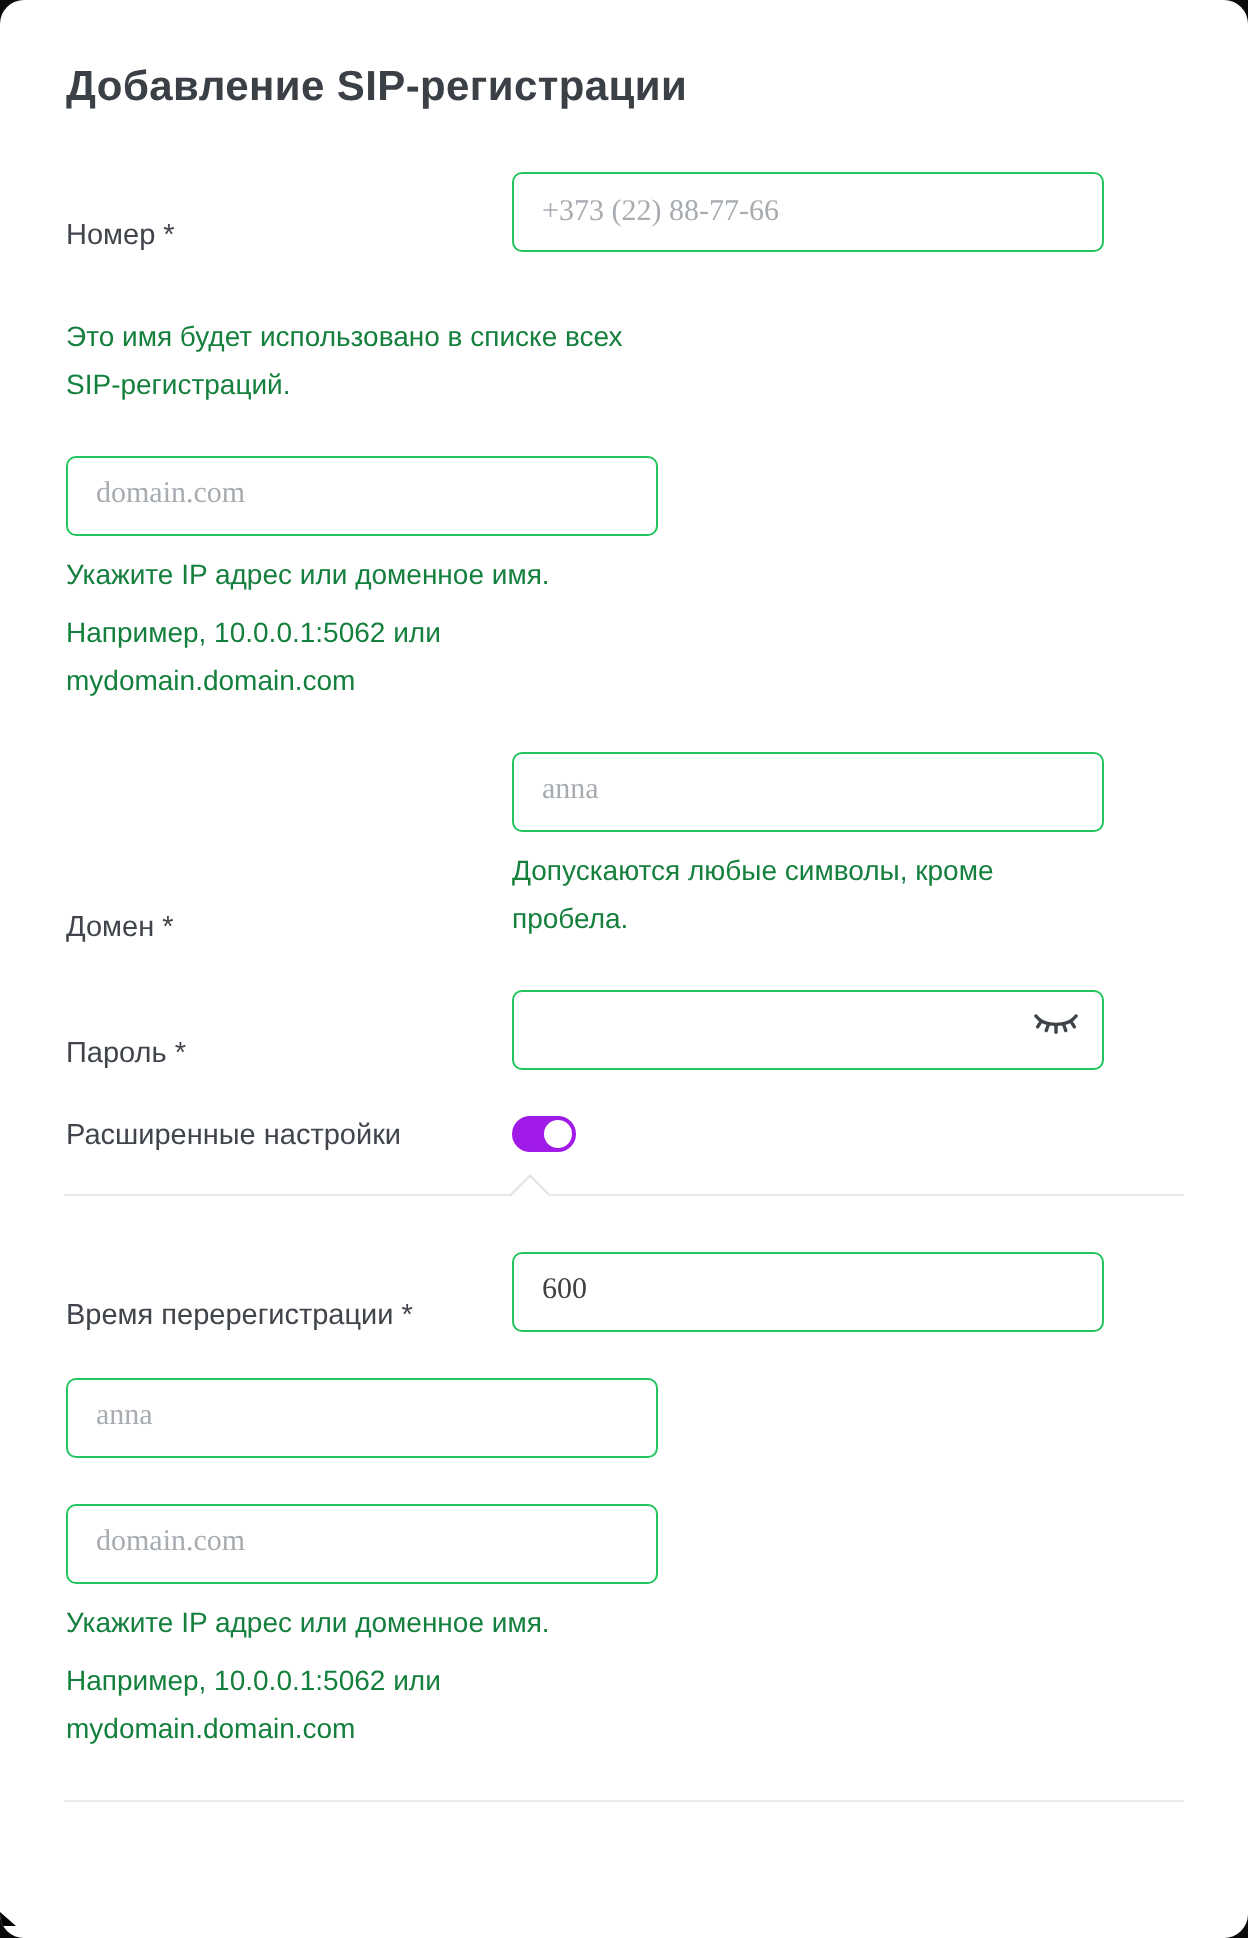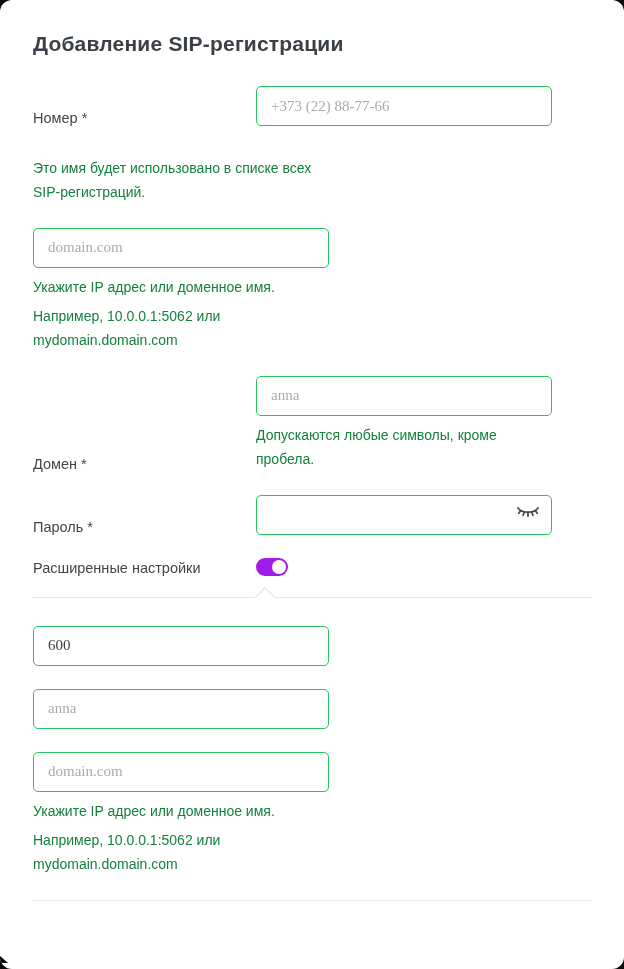--- a/index.html
+++ b/index.html
@@ -134,20 +134,21 @@
         <span class="knob"></span>
       </button>
     </div>
   </div>
 
   <div class="notch-divider">
     <span class="notch"></span>
   </div>
 
   <div class="row">
+    <div class="label">Время перерегистрации *</div>
     <div class="field">
       <div class="input-wrap">
         <input class="text-input" type="text" value="600" style="">
       </div>
     </div>
   </div>
 
   <div class="row">
     <div class="field">
       <div class="input-wrap">

